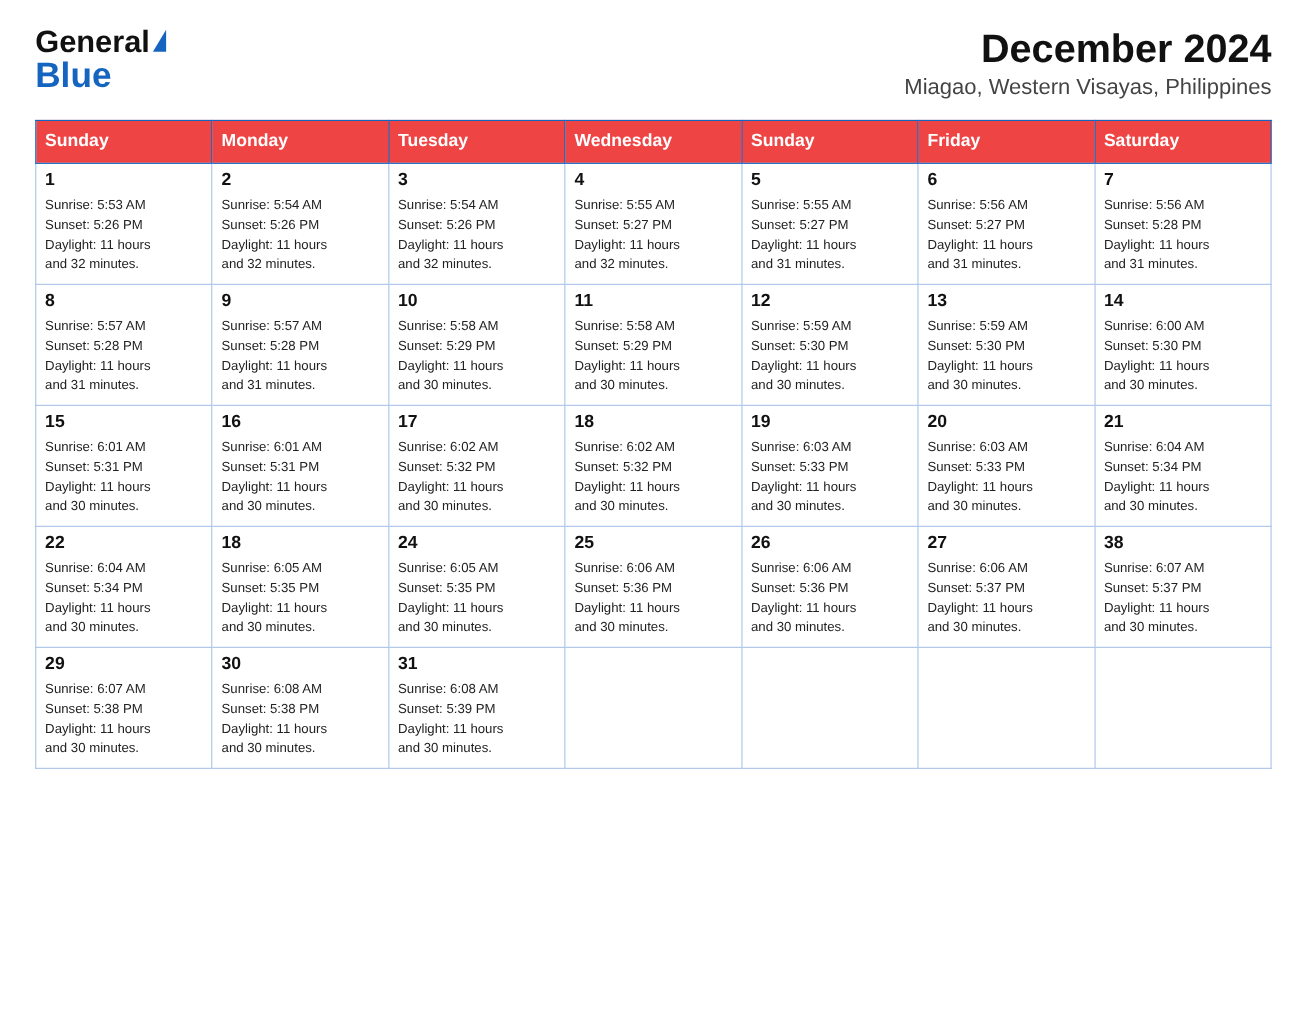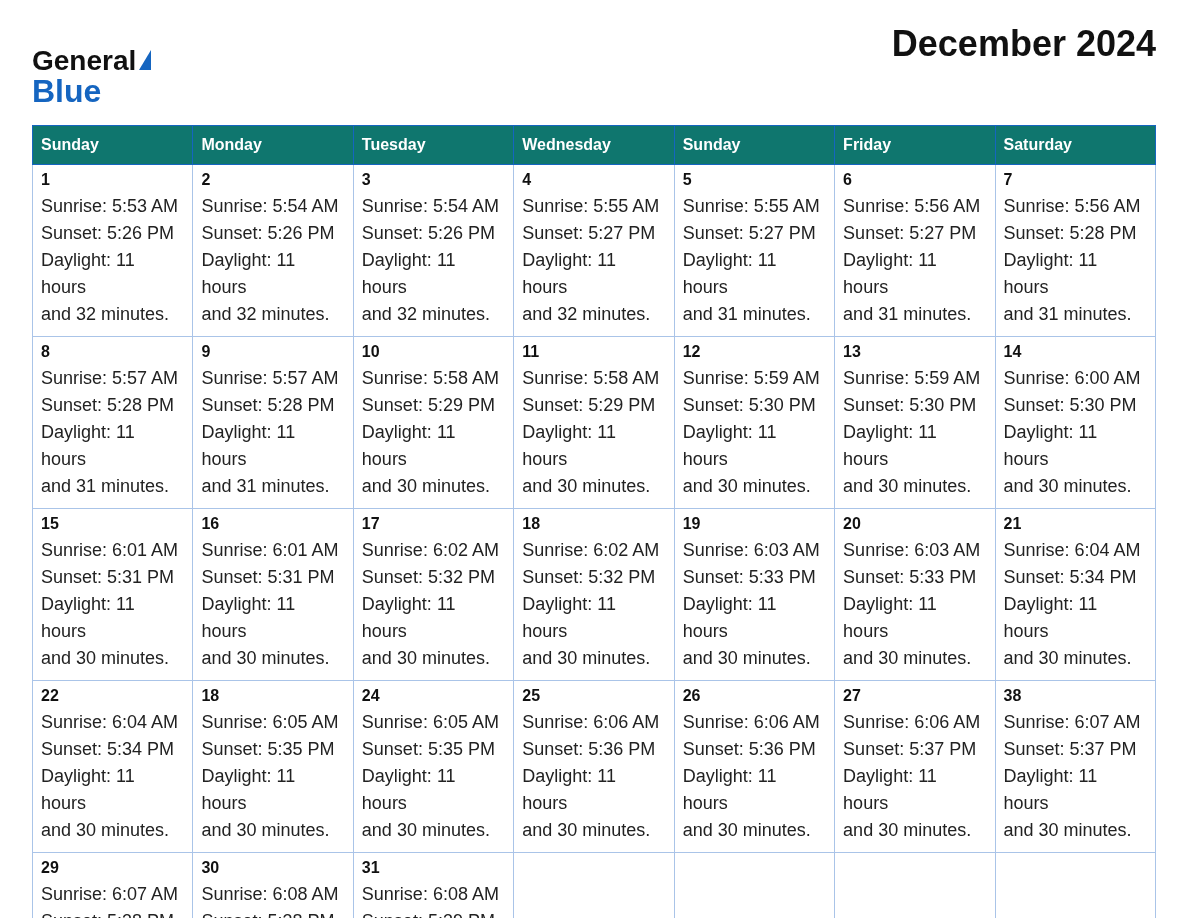--- a/index.html
+++ b/index.html
@@ -12,21 +12,20 @@
     .header {
       display: flex;
       justify-content: space-between;
       align-items: flex-start;
       margin-bottom: 18px;
     }
     .logo {
       display: flex;
       align-items: flex-end;
       gap: 2px;
-      margin-top: 23px;
     }
     .logo-text-wrap {
       display: flex;
       flex-direction: column;
       align-items: flex-start;
     }
     .logo-line1 {
       font-size: 28px;
       font-weight: bold;
       color: #111;
@@ -51,21 +50,21 @@
       font-size: 20px;
       color: #444;
       margin-top: 4px;
     }
     .calendar-table {
       width: 100%;
       border-collapse: collapse;
       table-layout: fixed;
     }
     .calendar-table th {
-      background: #0f766e;
+      background: #ef4444;
       color: #fff;
       font-size: 16px;
       font-weight: bold;
       padding: 10px 8px;
       text-align: left;
       border: 1px solid #1565c0;
     }
     .calendar-table td {
       border: 1px solid #aac4e8;
       vertical-align: top;
@@ -75,40 +74,41 @@
       height: 110px;
     }
     .day-number {
       font-size: 16px;
       font-weight: bold;
       color: #111;
       display: block;
       margin-bottom: 4px;
     }
     .day-info {
-      font-size: 18px;
+      font-size: 12px;
       line-height: 1.5;
       color: #222;
     }
   </style>
 </head>
 <body>
 
 <div class="header">
   <div class="logo">
     <div class="logo-text-wrap">
       <div style="display:flex;align-items:center;">
         <span class="logo-line1">General</span>
         <span style="display:inline-block;width:0;height:0;border-left:12px solid transparent;border-bottom:20px solid #1565c0;margin-left:3px;margin-bottom:2px;"></span>
       </div>
       <span class="logo-line2">Blue</span>
     </div>
   </div>
   <div class="title-section">
     <div class="month-title">December 2024</div>
+    <div class="location-title">Miagao, Western Visayas, Philippines</div>
   </div>
 </div>
 
 <table class="calendar-table">
   <thead>
     <tr id="header-row">
         <th>Sunday</th>
         <th>Monday</th>
         <th>Tuesday</th>
         <th>Wednesday</th>

